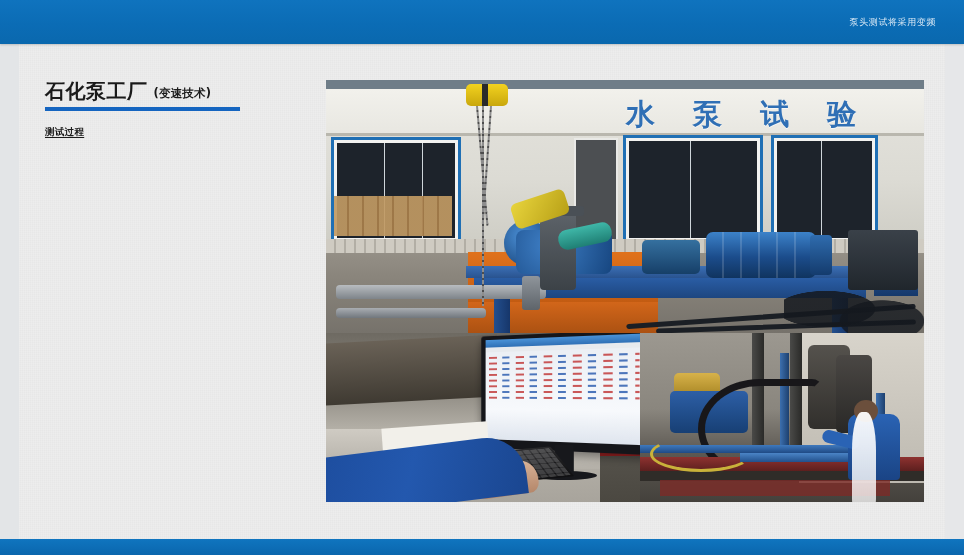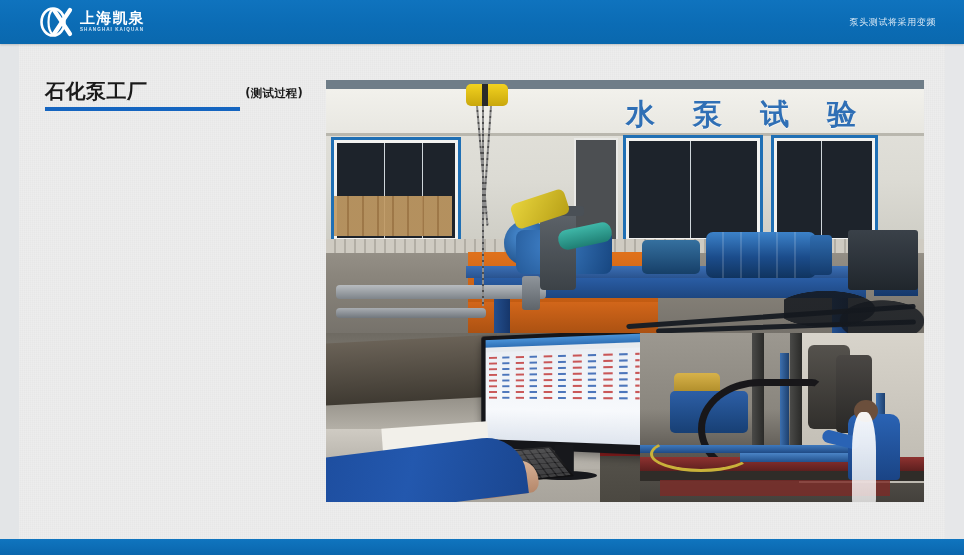--- a/index.html
+++ b/index.html
@@ -44,21 +44,21 @@
   }
   .header-tagline{
     position:absolute;right:28px;top:0;height:44px;
     display:flex;align-items:center;
     color:#dceaf6;font-size:9px;letter-spacing:.6px;
     font-family:"DejaVu Sans","Liberation Sans",sans-serif;
   }
 
   
   .left-col{position:absolute;left:45px;top:80px;width:258px;}
-  .title-row{display:flex;align-items:flex-end;gap:0;justify-content:space-between;}
+  .title-row{display:flex;align-items:flex-end;gap:6px;}
   .title-main{
     font-size:20px;font-weight:700;color:#1a1a1a;letter-spacing:.5px;
     font-family:"DejaVu Sans","Liberation Sans",sans-serif;line-height:1.1;
   }
   .title-sub{
     font-size:11.5px;font-weight:700;color:#1a1a1a;
     font-family:"DejaVu Sans","Liberation Sans",sans-serif;
     padding-bottom:1px;letter-spacing:.2px;
   }
   .title-rule{
@@ -387,45 +387,32 @@
 </head>
 <body>
 
 <div class="page">
 
   <div class="margin-strip left"></div>
   <div class="margin-strip right"></div>
 
   <div class="header">
 
-    <div class="logo-wrap">
-      <div class="logo-mark">
-        <svg width="33" height="30" viewBox="0 0 33 30">
-          <ellipse cx="13" cy="15" rx="11.5" ry="13.5" fill="none" stroke="#ffffff" stroke-width="2.6"></ellipse>
-          <path d="M13 2.2 C7 7, 7 23, 13 27.8" fill="none" stroke="#ffffff" stroke-width="2.2"></path>
-          <path d="M14 3 L30 27" stroke="#ffffff" stroke-width="4.2" stroke-linecap="round"></path>
-          <path d="M30 3 L14 27" stroke="#ffffff" stroke-width="4.2" stroke-linecap="round"></path>
-        </svg>
-      </div>
-      <div class="logo-text">
-        <span class="logo-cn">上海凯泉</span>
-        <span class="logo-en">SHANGHAI KAIQUAN</span>
-      </div>
-    </div>
 
     <div class="header-tagline">泵头测试将采用变频</div>
   </div>
 
   <div class="left-col">
     <div class="title-row">
       <span class="title-main">石化泵工厂</span>
-      <span class="title-sub">(测试过程)</span>
+      <span class="title-sub">(变速技术)</span>
     </div>
     <div class="title-rule"></div>
 
+    <div class="section-label">测试过程</div>
 
   </div>
 
   <div class="collage">
 
     <div class="photo top">
       <div class="ph-top">
         <div class="sky"></div>
         <div class="wall"></div>
         <div class="wallsign">

